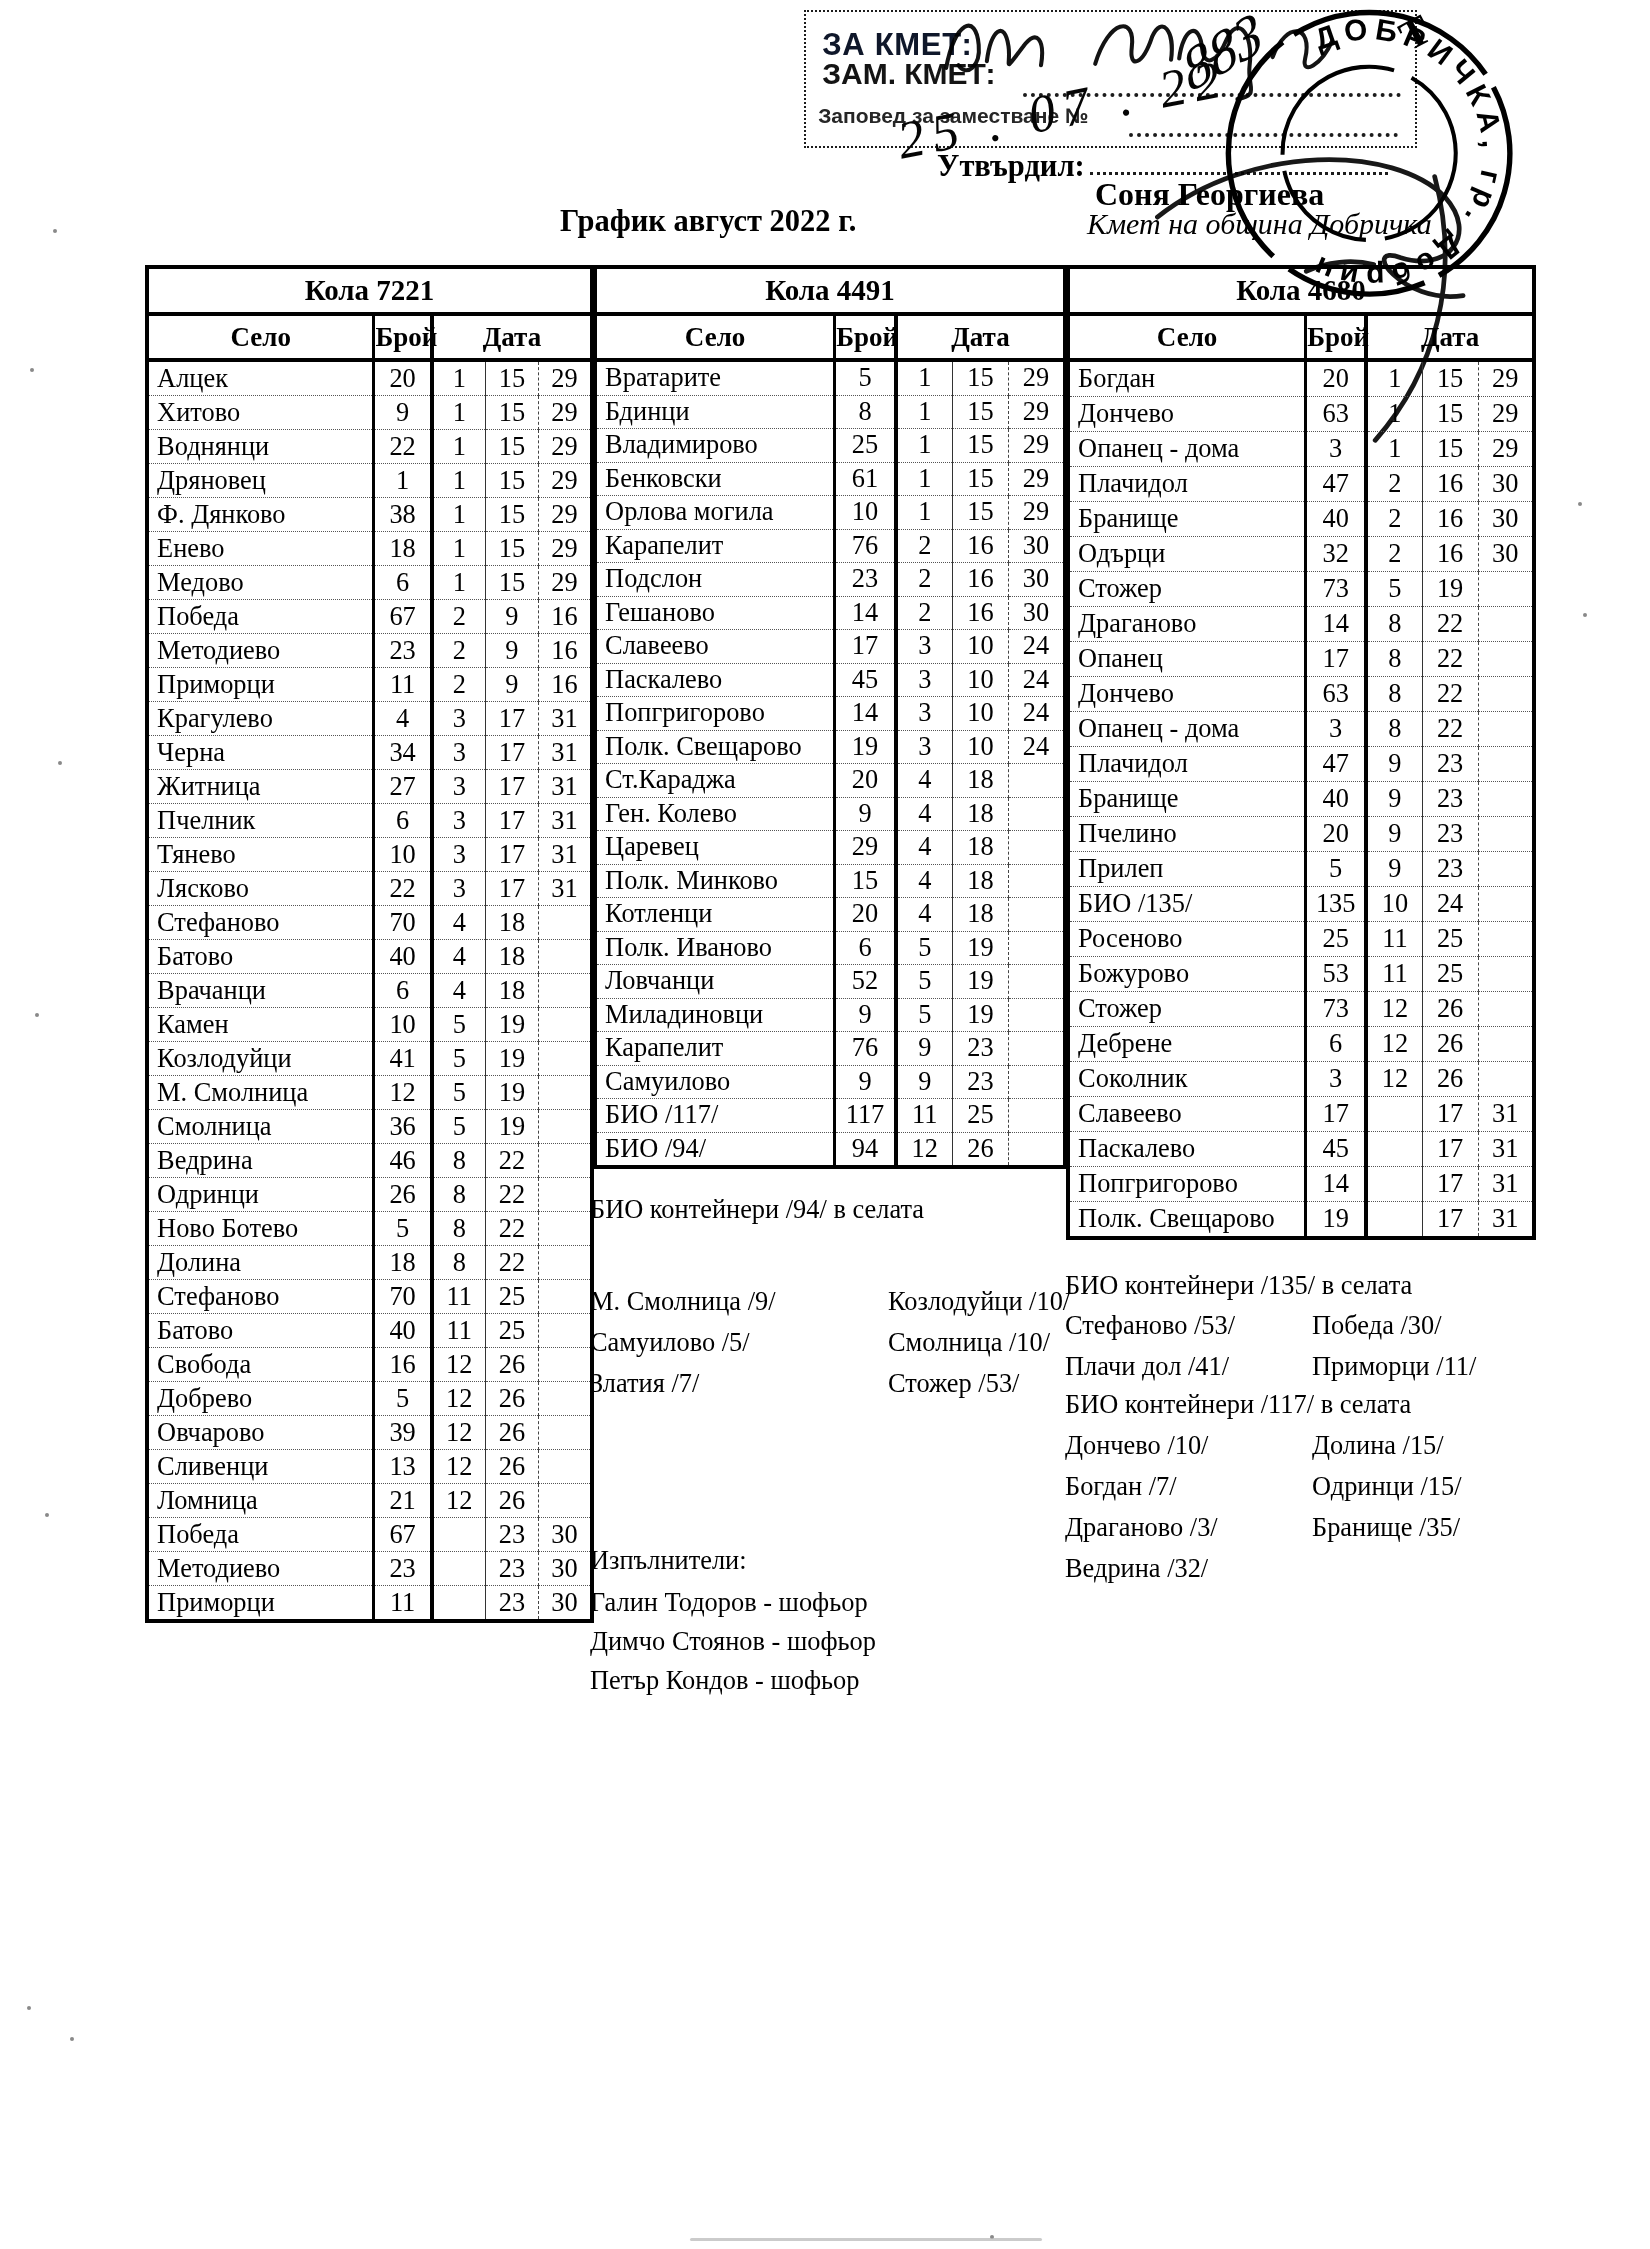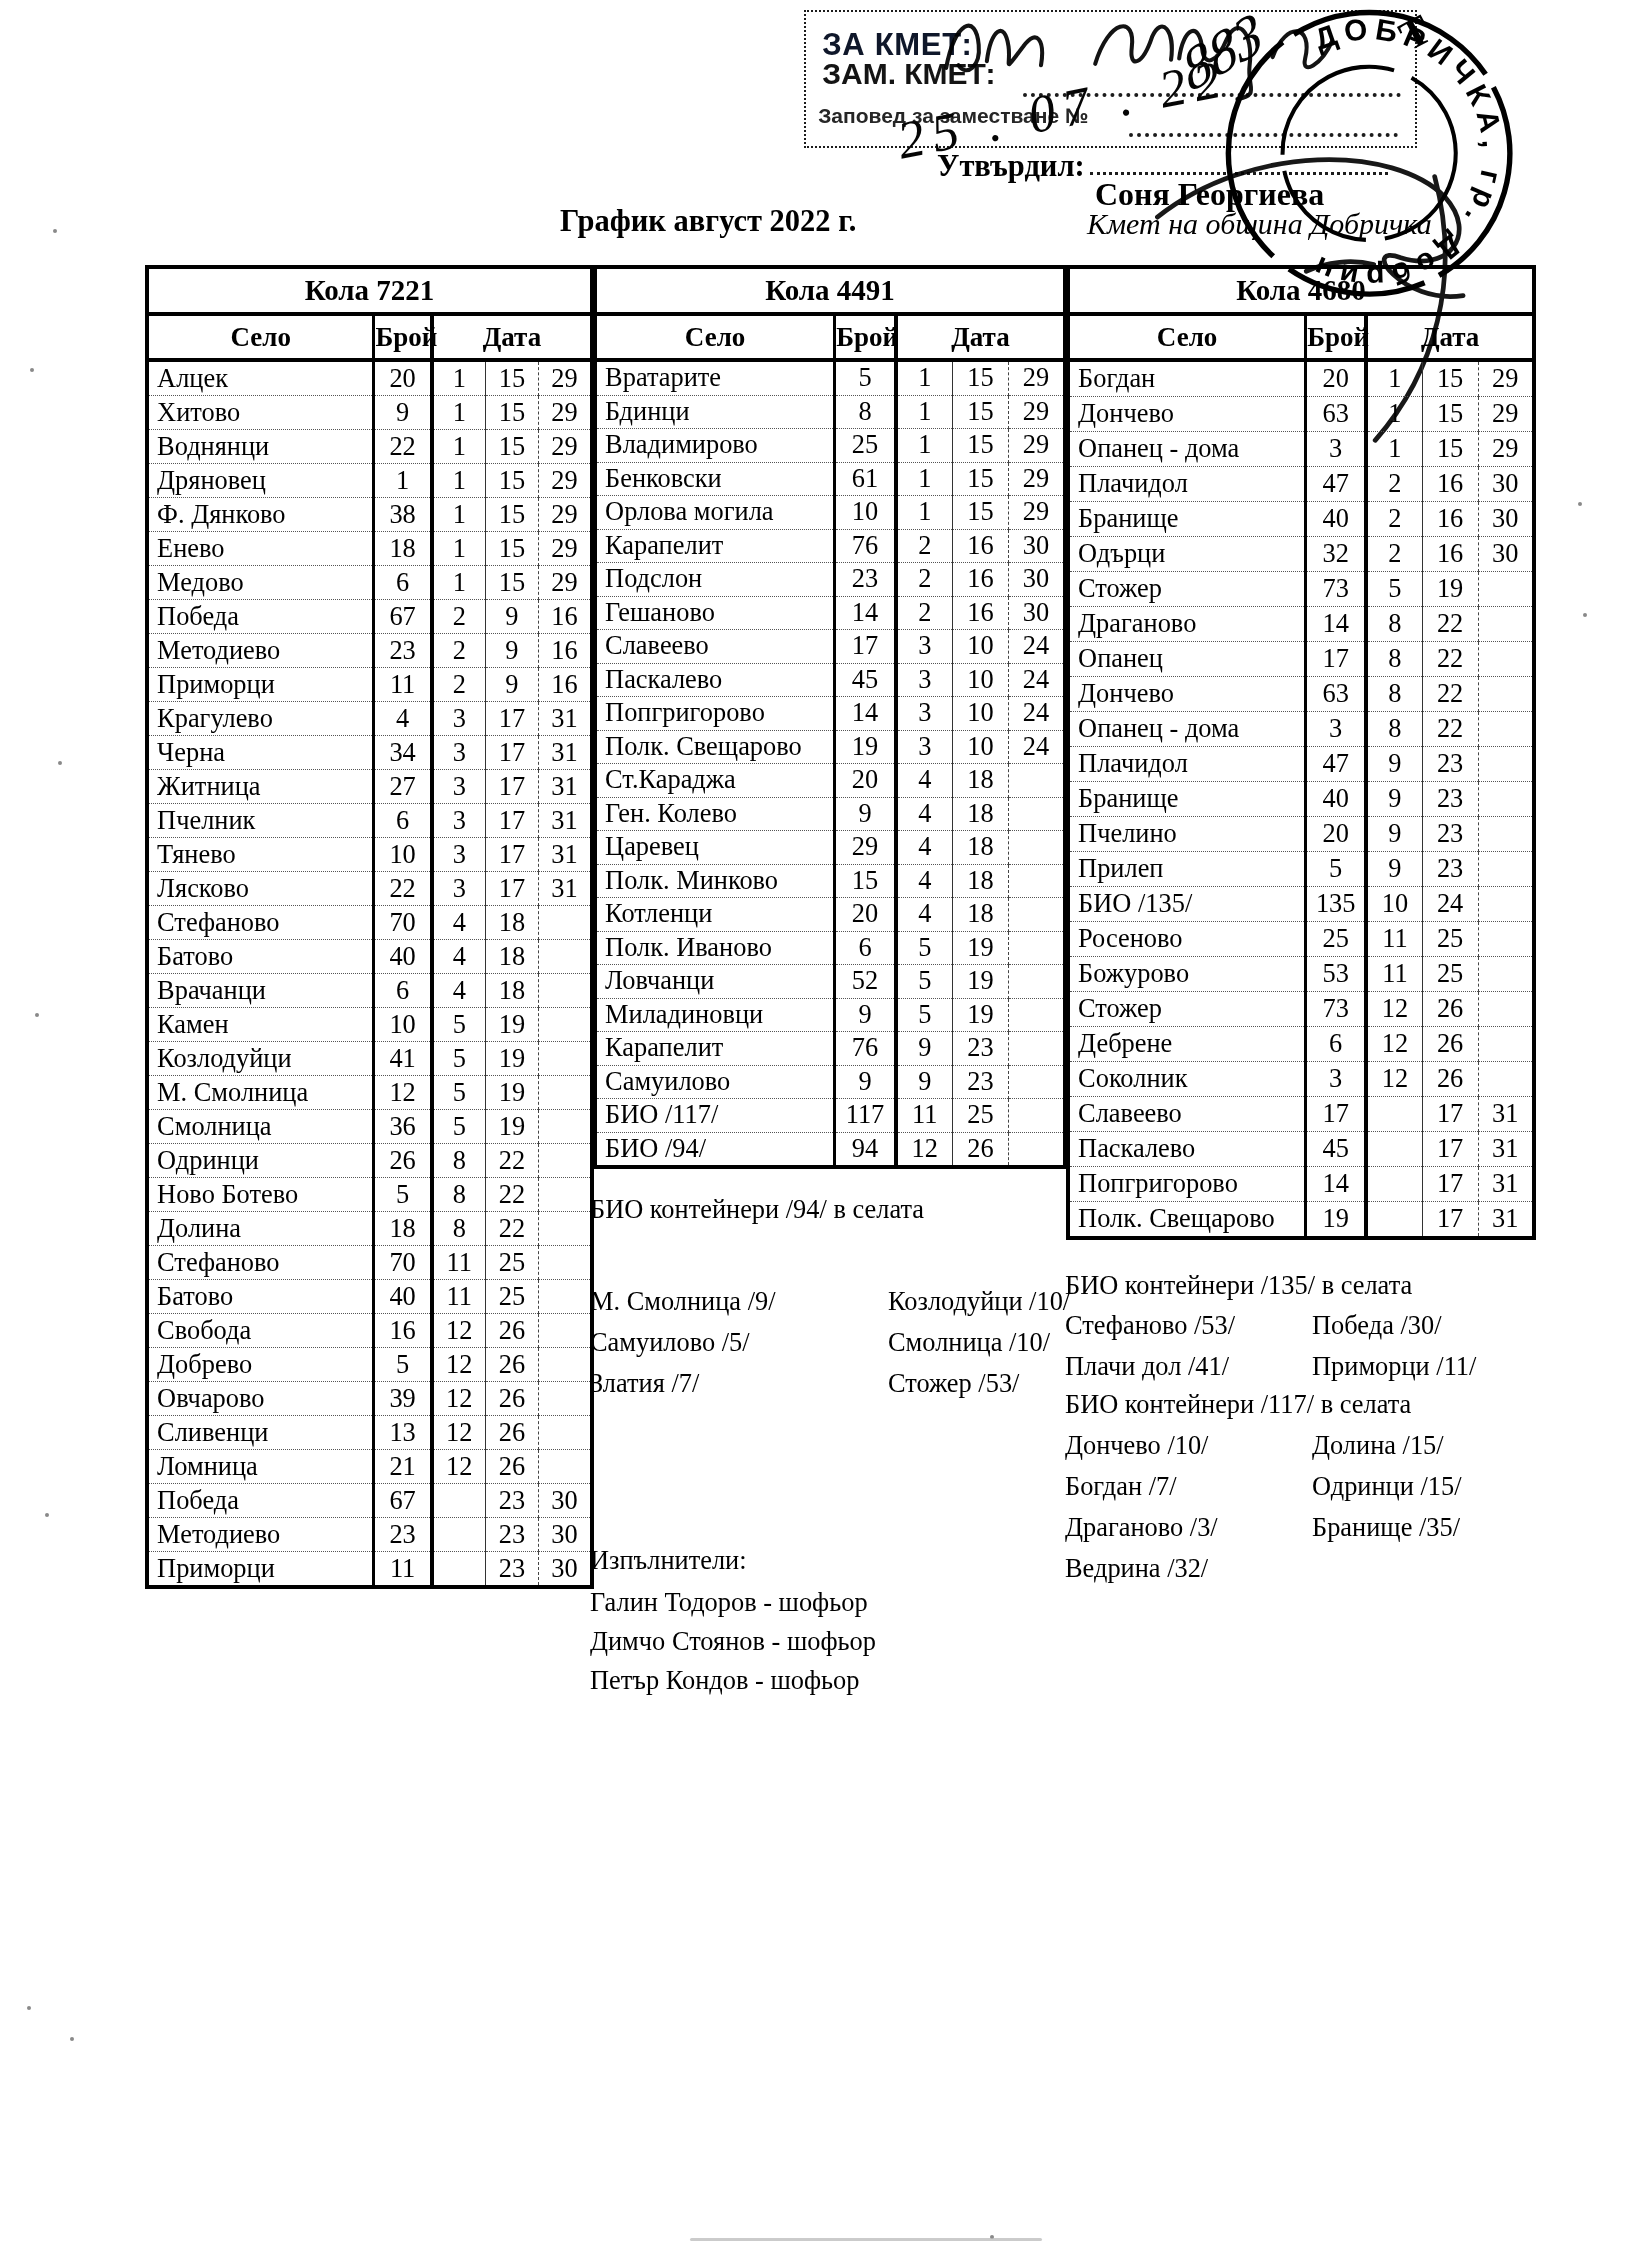--- a/index.html
+++ b/index.html
@@ -300,20 +300,27 @@
             <td class="d3"></td>
           </tr>
           <tr>
             <td class="village">Смолница</td>
             <td class="count">36</td>
             <td class="d1">5</td>
             <td class="d2">19</td>
             <td class="d3"></td>
           </tr>
           <tr>
+            <td class="village">Ведрина</td>
+            <td class="count">46</td>
+            <td class="d1">8</td>
+            <td class="d2">22</td>
+            <td class="d3"></td>
+          </tr>
+          <tr>
             <td class="village">Одринци</td>
             <td class="count">26</td>
             <td class="d1">8</td>
             <td class="d2">22</td>
             <td class="d3"></td>
           </tr>
           <tr>
             <td class="village">Ново Ботево</td>
             <td class="count">5</td>
             <td class="d1">8</td>

